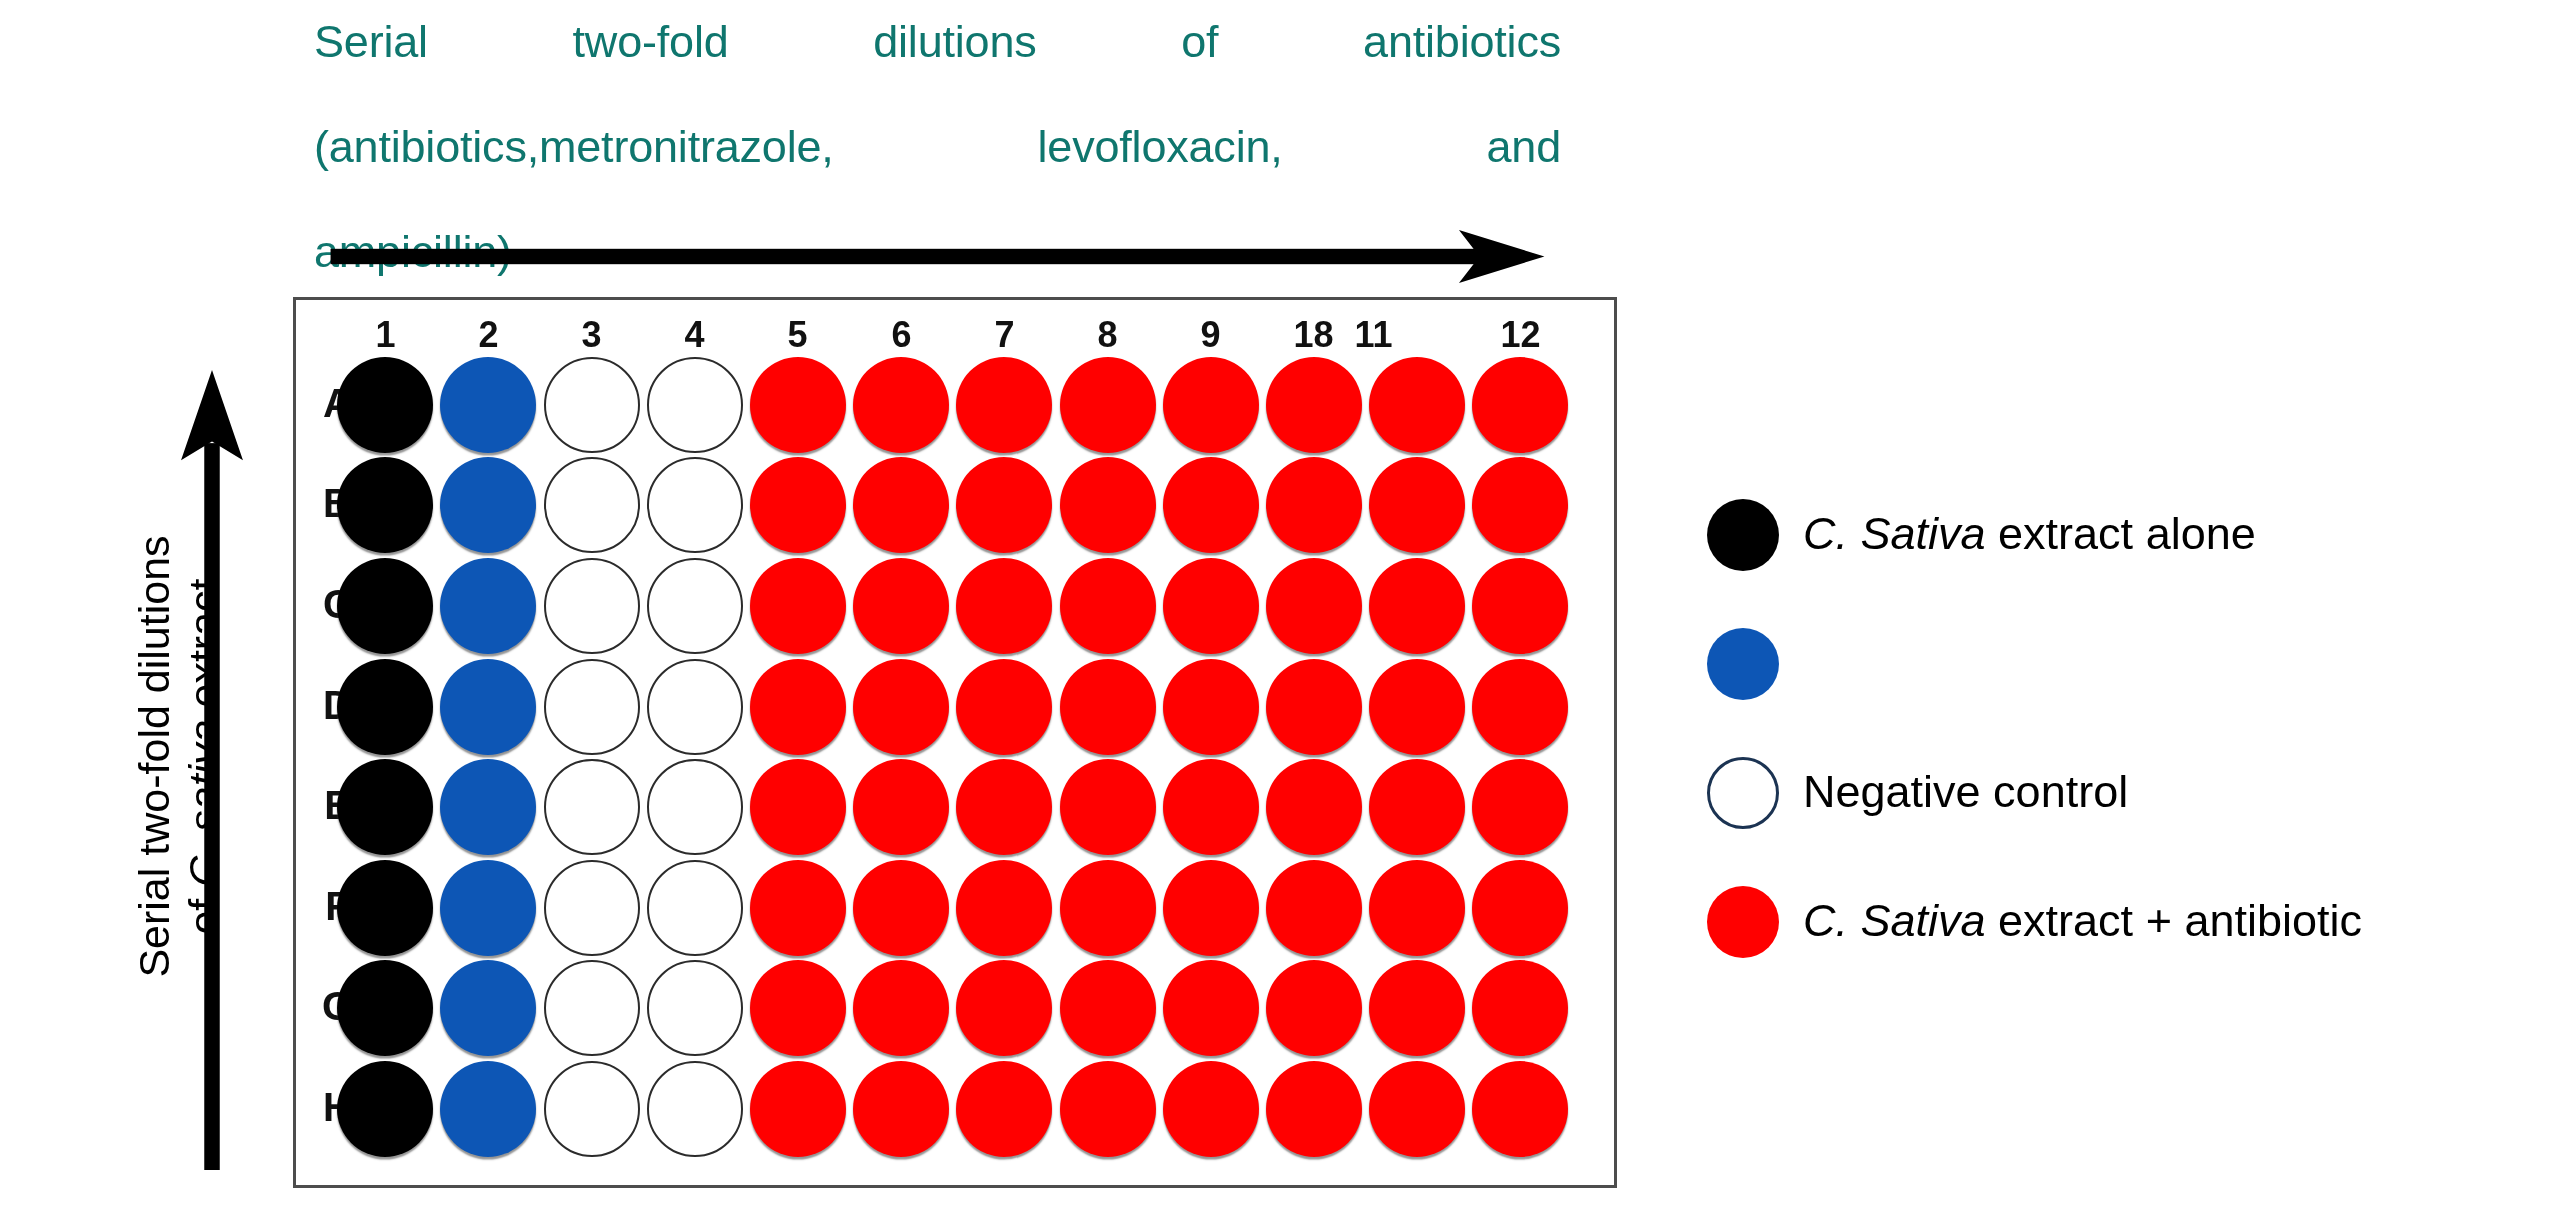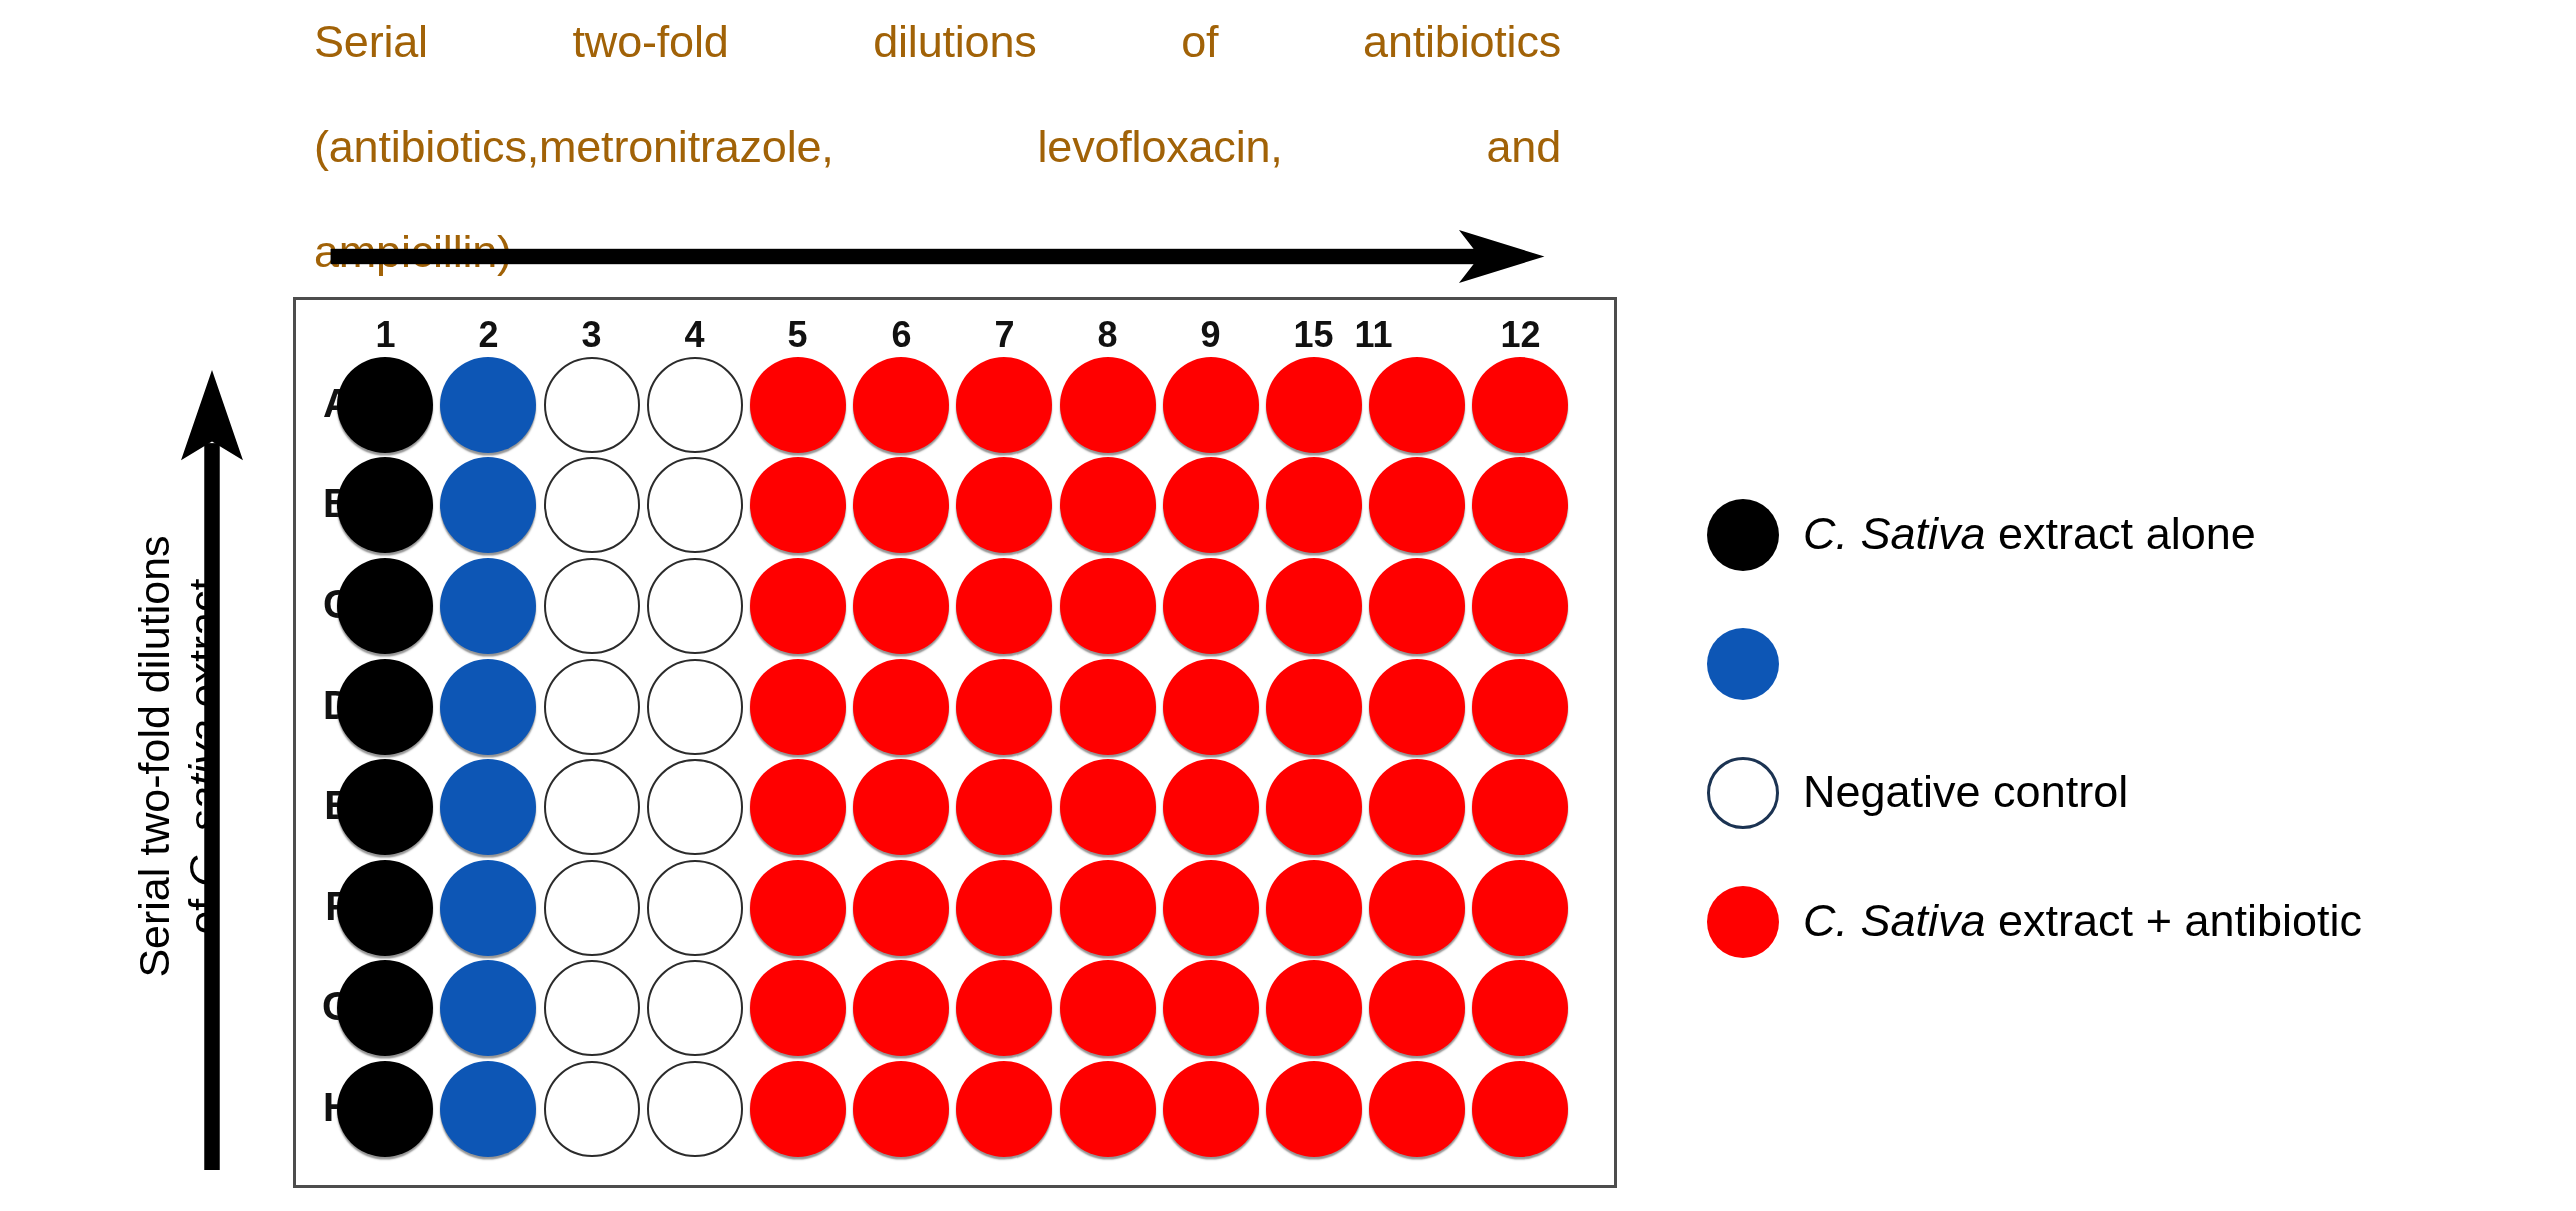--- a/index.html
+++ b/index.html
@@ -19,21 +19,21 @@
 
   
   #top-caption {
     position: absolute;
     left: 314px;
     top: 15.5px;
     width: 1247px;
     font-size: 45px;
     line-height: 1.17;
     text-align: justify;
-    color: #a16207;
+    color: #0f766e;
     letter-spacing: -0.2px;
   }
   #top-caption .cap-line {
     display: block;
     text-align: justify;
   }
   #top-caption .cap-line::after {
     content: "";
     display: inline-block;
     width: 100%;
@@ -206,21 +206,21 @@
   <div id="plate-grid">
       <div class="col-head" style="left: 51px;">1</div>
       <div class="col-head" style="left: 154px;">2</div>
       <div class="col-head" style="left: 257px;">3</div>
       <div class="col-head" style="left: 360px;">4</div>
       <div class="col-head" style="left: 463px;">5</div>
       <div class="col-head" style="left: 567px;">6</div>
       <div class="col-head" style="left: 670px;">7</div>
       <div class="col-head" style="left: 773px;">8</div>
       <div class="col-head" style="left: 876px;">9</div>
-      <div class="col-head" style="left: 979px;">15</div>
+      <div class="col-head" style="left: 979px;">18</div>
       <div class="col-head" style="left: 1039px;">11</div>
       <div class="col-head" style="left: 1186px;">12</div>
       <div class="row-head" style="top: 81px;">A</div>
       <div class="well black" style="left: 41px; top: 57px;"></div>
       <div class="well blue" style="left: 144px; top: 57px;"></div>
       <div class="well empty" style="left: 248px; top: 57px;"></div>
       <div class="well empty" style="left: 351px; top: 57px;"></div>
       <div class="well red" style="left: 454px; top: 57px;"></div>
       <div class="well red" style="left: 557px; top: 57px;"></div>
       <div class="well red" style="left: 660px; top: 57px;"></div>

